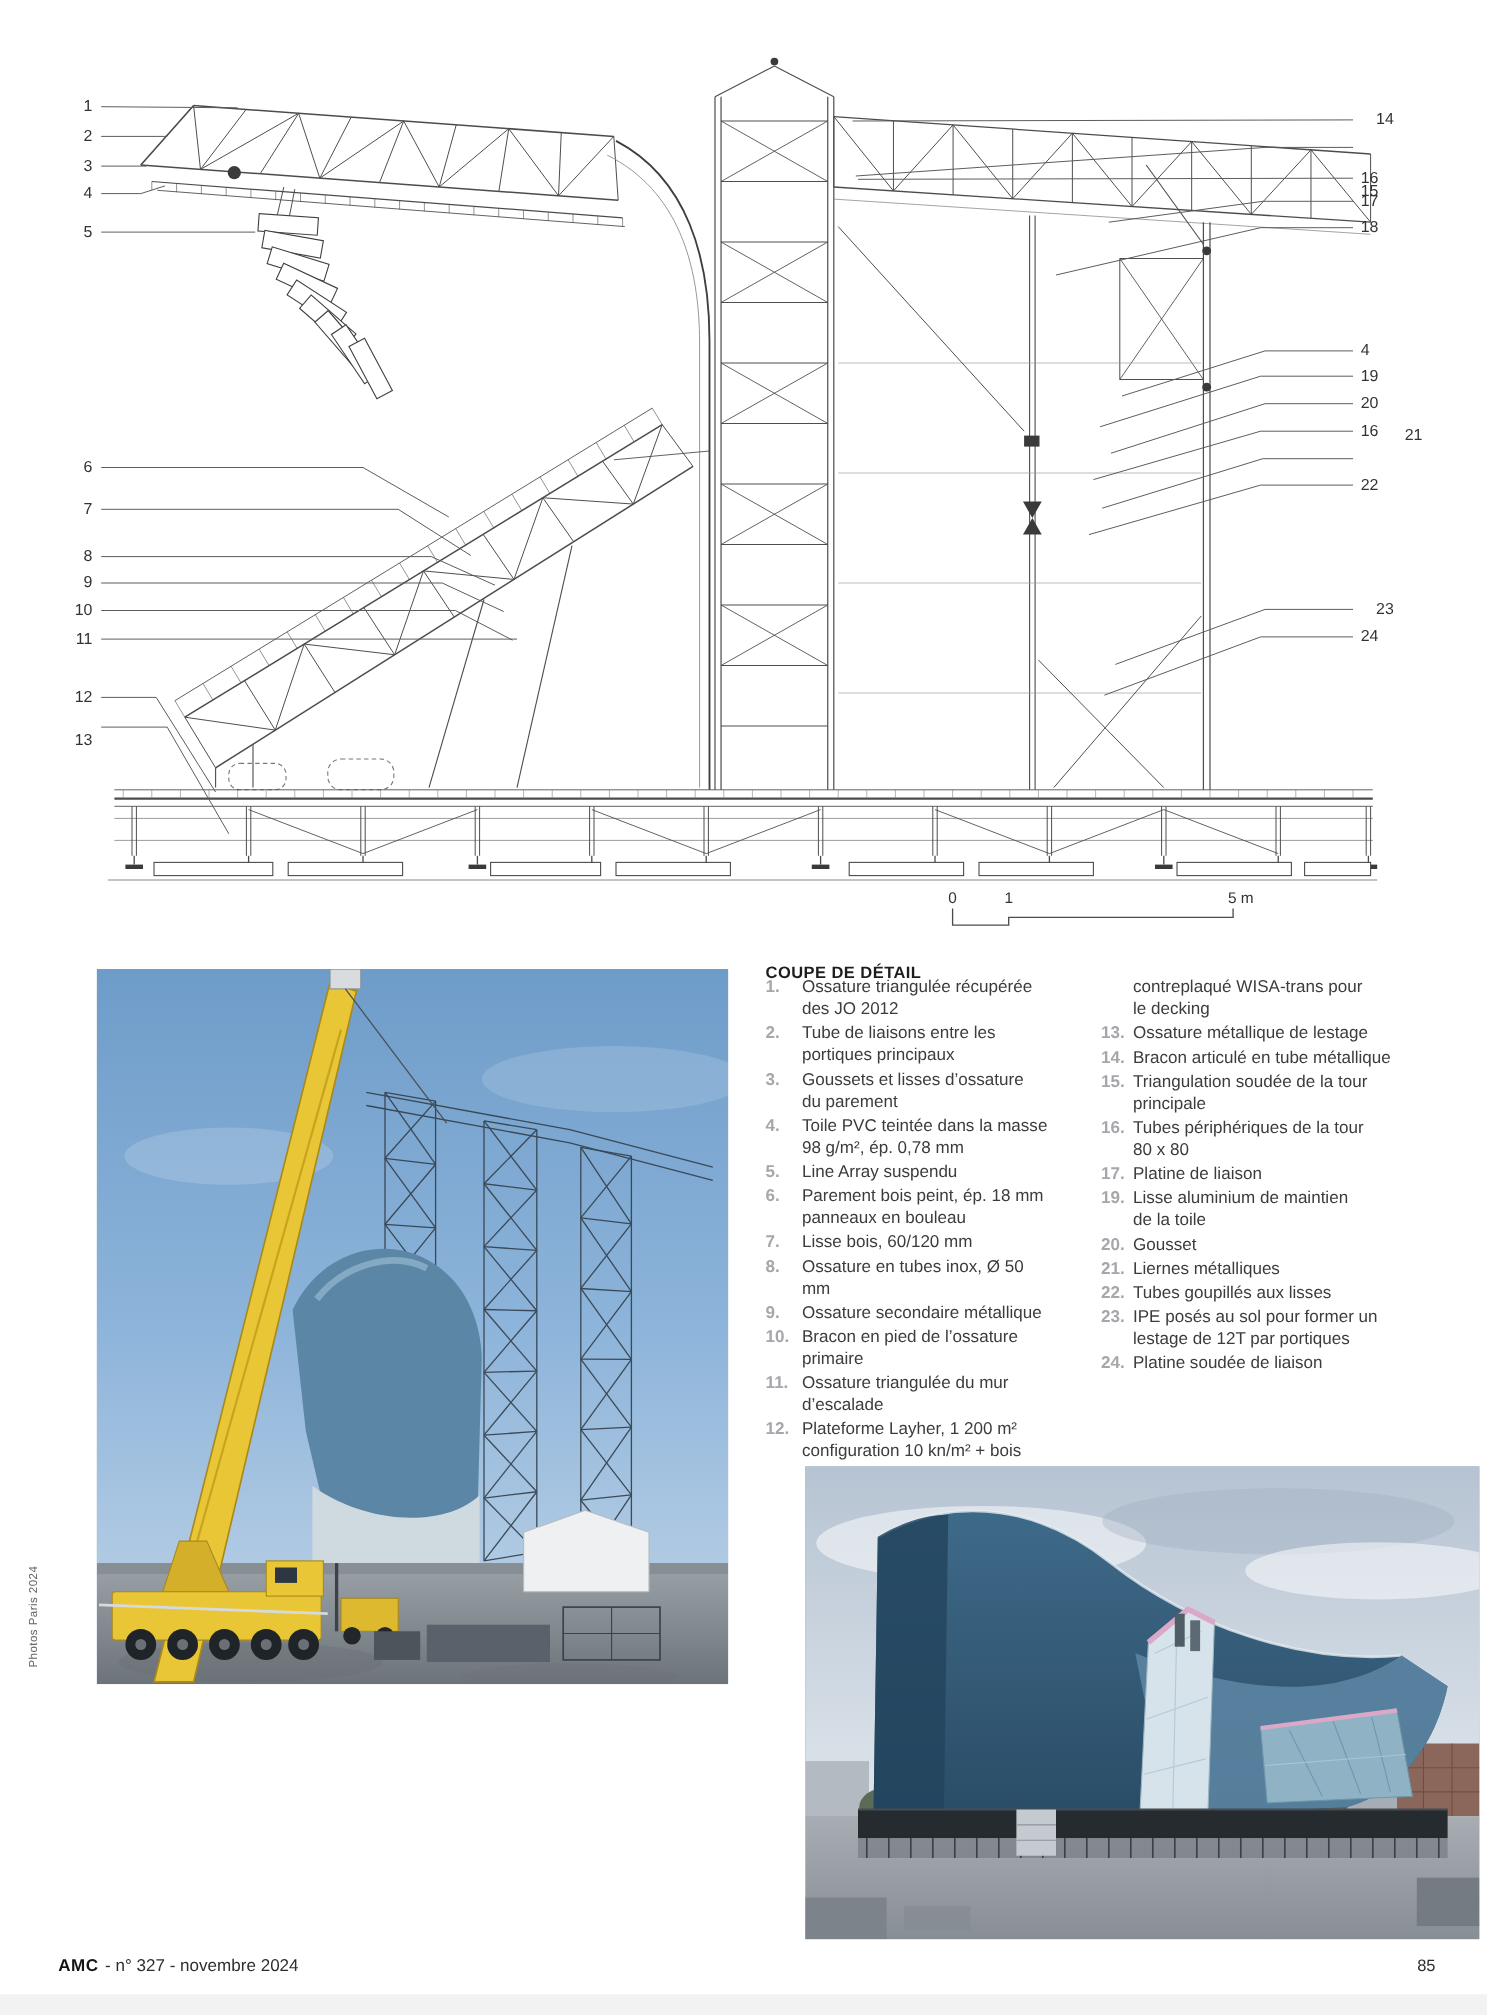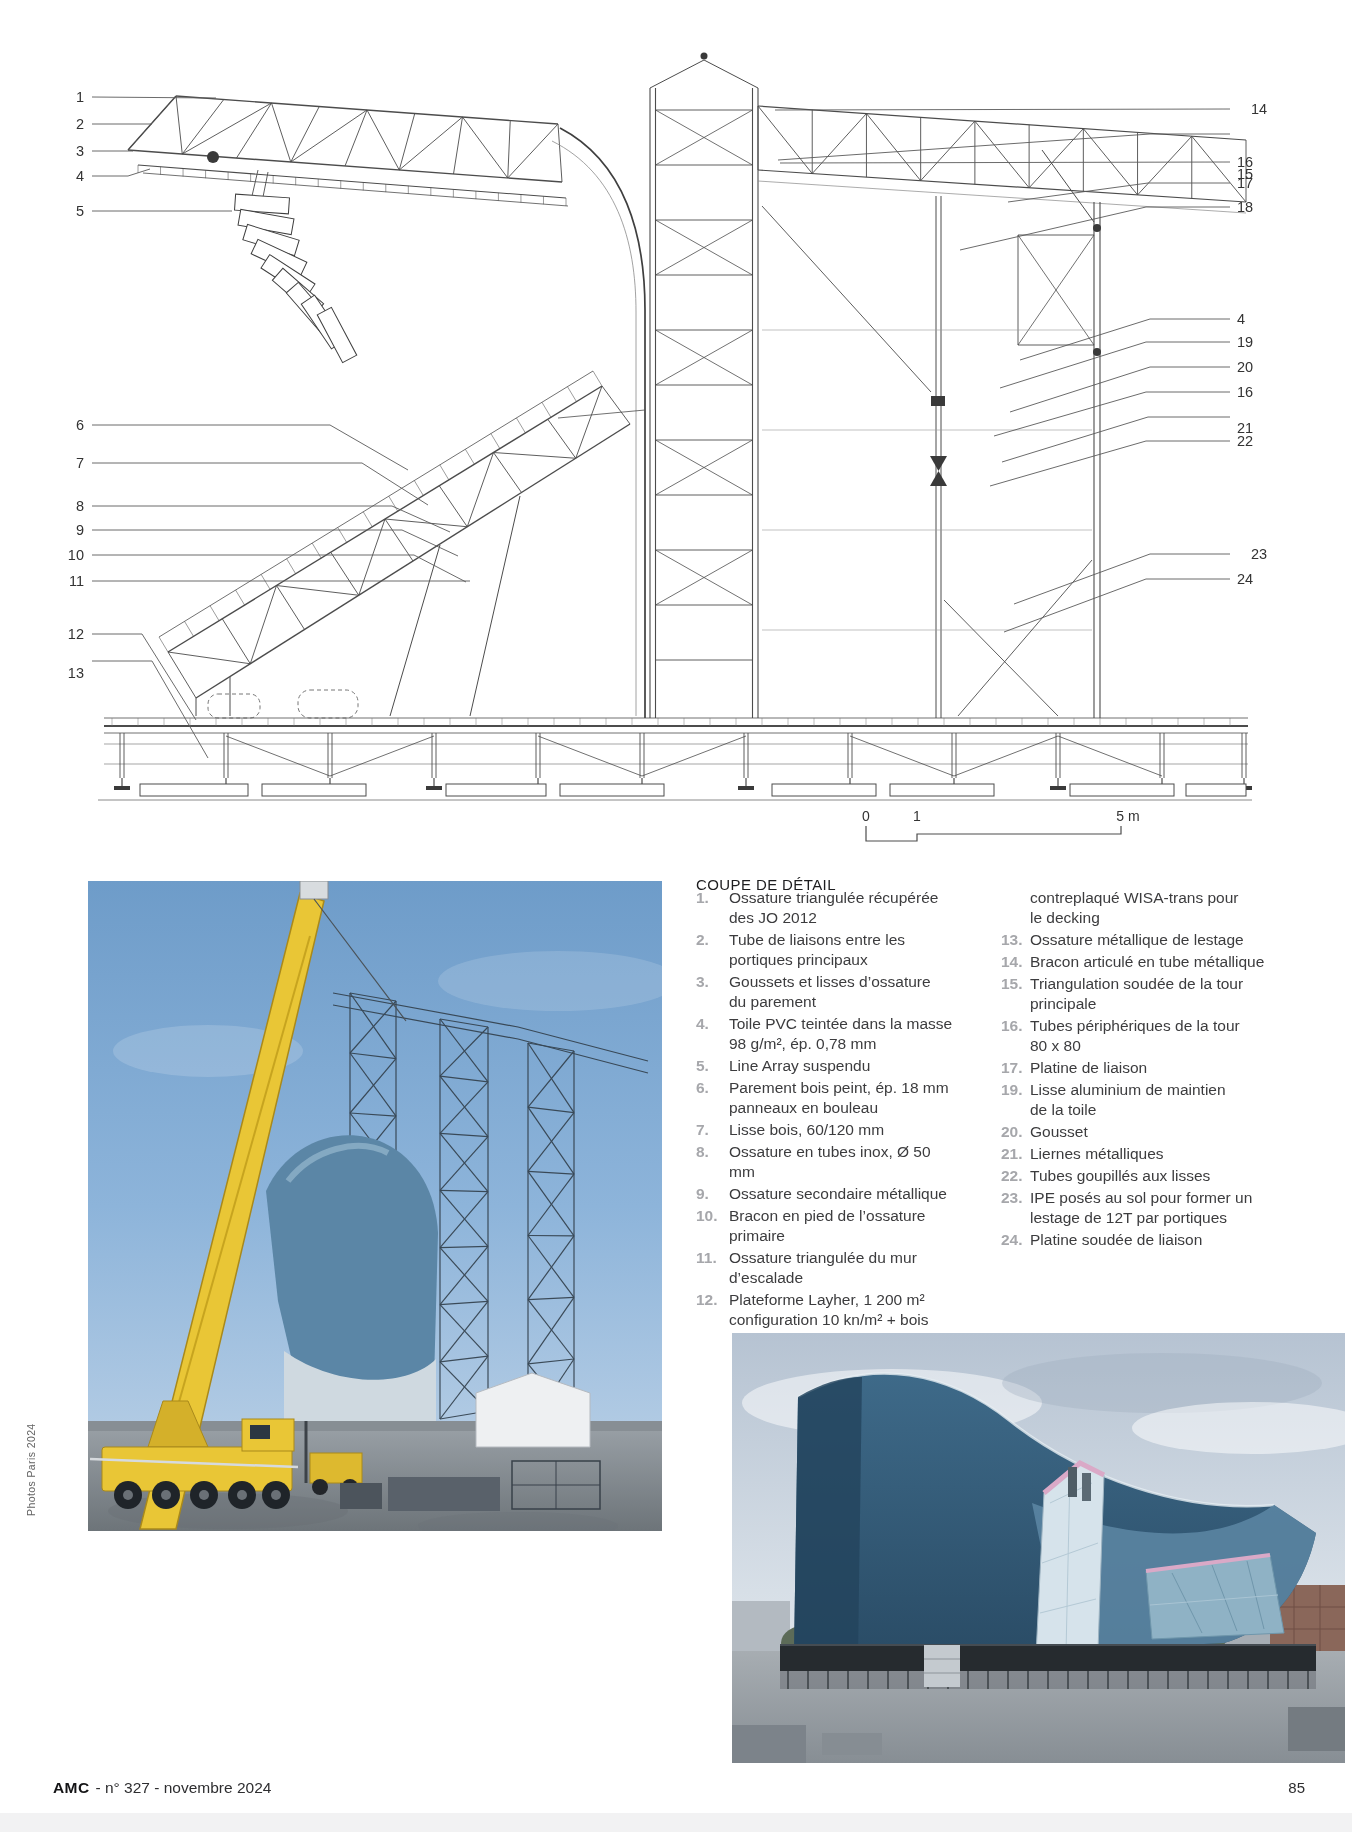--- a/index.html
+++ b/index.html
@@ -3,21 +3,21 @@
 <meta charset="utf-8">
 <style>
   html,body{margin:0;padding:0;background:#fff}
   .page{position:relative;width:1352px;height:1832px;background:#fff;
         font-family:"Liberation Sans",sans-serif;overflow:hidden}
   #drawing-svg{position:absolute;left:0;top:0}
   .callout{position:absolute;font-size:14.5px;line-height:20px;color:#333}
   .callout.cleft{left:40px;width:44px;text-align:right}
   .callout.cright{left:1237px;width:44px;text-align:left}
   .scale-label{position:absolute;font-size:14px;color:#333;transform:translateX(-50%);top:808px}
-  .legend-title{position:absolute;left:696px;top:861px;font-size:15px;font-weight:400;
+  .legend-title{position:absolute;left:696px;top:861px;font-size:15px;font-weight:700;
                 color:#1d1d1f;letter-spacing:.4px}
   .legend-col{position:absolute;top:888px;font-size:15.5px;color:#3c3c3e;line-height:20px}
   #legend-col-1{left:696px;width:262px}
   #legend-col-2{left:1001px;width:304px}
   .legend-item{display:flex;margin-bottom:2px}
   .legend-item .num{flex:none;font-weight:700;color:#a6a7ab}
   #legend-col-1 .num{width:33px}
   #legend-col-2 .num{width:29px}
   .legend-item .txt{white-space:pre-line}
   .photo{position:absolute;overflow:hidden;background:#9db6cf}
@@ -373,21 +373,21 @@
       <div class="callout cleft" style="top: 651px; margin-top: 12px;">13</div>
       <div class="callout cright" style="top: 99px; text-align: center;">14</div>
       <div class="callout cright" style="top: 140px; margin-top: 24px;">15</div>
       <div class="callout cright" style="top: 152px;">16</div>
       <div class="callout cright" style="top: 173px;">17</div>
       <div class="callout cright" style="top: 197px;">18</div>
       <div class="callout cright" style="top: 309px;">4</div>
       <div class="callout cright" style="top: 332px;">19</div>
       <div class="callout cright" style="top: 357px;">20</div>
       <div class="callout cright" style="top: 382px;">16</div>
-      <div class="callout cright" style="top: 418px;">21</div>
+      <div class="callout cright" style="top: 386px; margin-left: 40px;">21</div>
       <div class="callout cright" style="top: 431px;">22</div>
       <div class="callout cright" style="top: 544px; text-align: center;">23</div>
       <div class="callout cright" style="top: 569px;">24</div>
     </div>
 
   <span class="scale-label" style="left:866px">0</span>
   <span class="scale-label" style="left:917px">1</span>
   <span class="scale-label" style="left:1128px">5 m</span>
 
   <h3 class="legend-title">COUPE DE DÉTAIL</h3>

